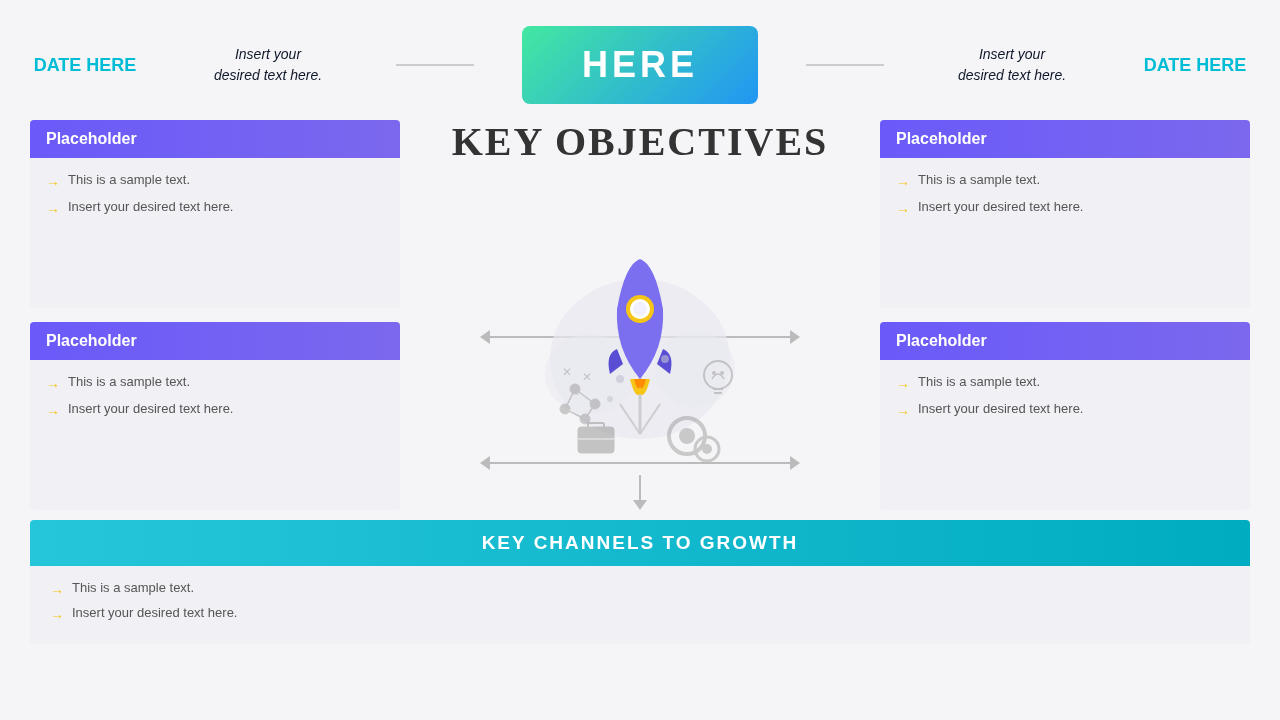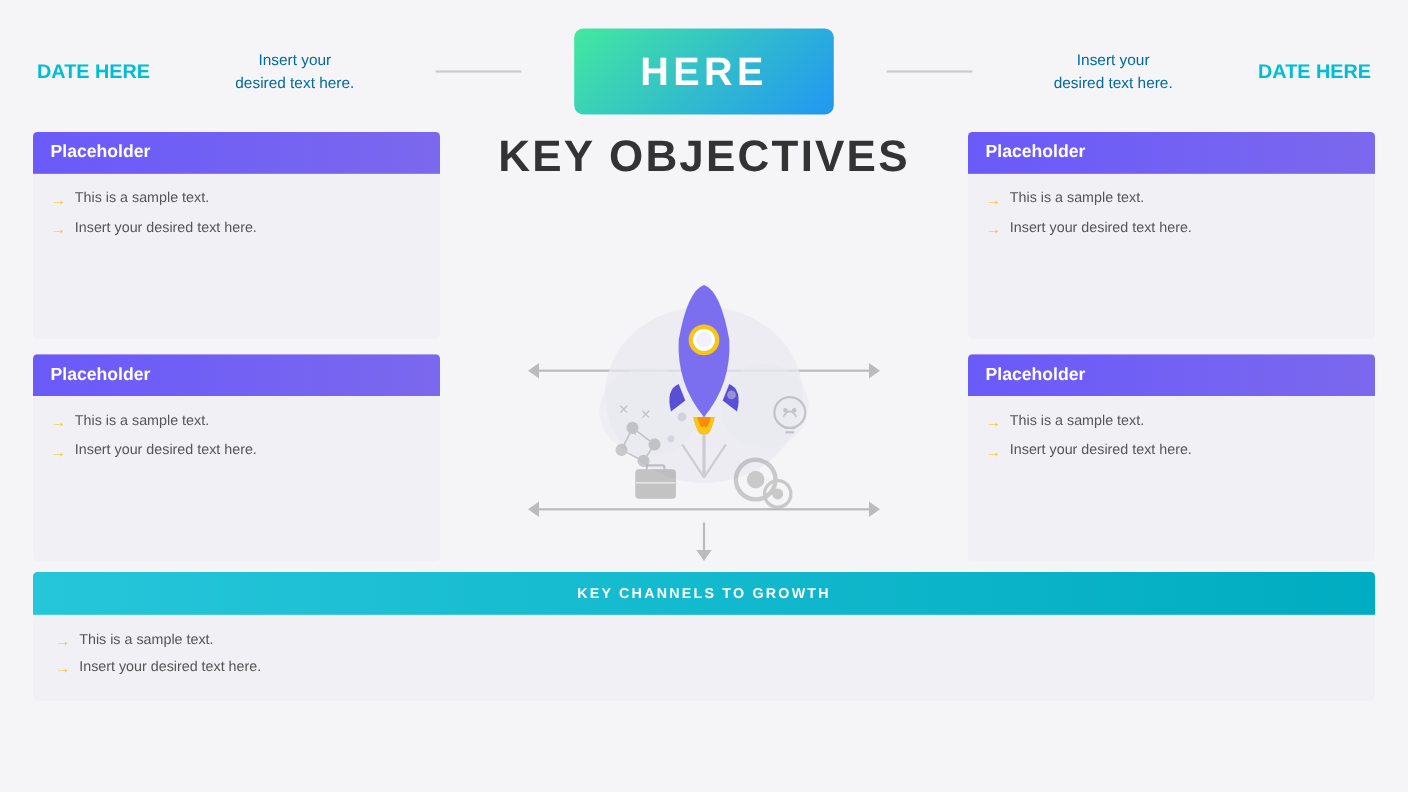--- a/index.html
+++ b/index.html
@@ -23,25 +23,26 @@
     .date-left, .date-right {
       font-size: 18px;
       font-weight: 700;
       color: #00bcd4;
       width: 110px;
       text-align: center;
       flex-shrink: 0;
     }
     .text-block {
       font-size: 14px;
-      color: #0369a1;
+      color: #0f172a;
       text-align: center;
       line-height: 1.5;
       width: 160px;
       flex-shrink: 0;
+      font-style: italic;
     }
     .header-line {
       flex: 1;
       height: 2px;
       background: #ccc;
     }
     .goal-box {
       background: linear-gradient(135deg, #43e8a0, #2196f3);
       color: white;
       font-size: 36px;
@@ -80,20 +81,21 @@
       flex-shrink: 0;
     }
 
     
     .center-section {
       flex: 1;
       display: flex;
       flex-direction: column;
       align-items: center;
       position: relative;
+      font-family: Liberation Serif, serif;
     }
 
     .key-objectives-title {
       font-size: 40px;
       font-weight: 900;
       color: #333;
       letter-spacing: 2px;
       text-align: center;
       margin-bottom: 0;
       padding-top: 0;
@@ -153,21 +155,21 @@
 
     
     .bottom-bar {
       margin: 10px 30px 0 30px;
       border-radius: 4px;
       overflow: hidden;
     }
     .bottom-bar-header {
       background: linear-gradient(90deg, #26c6da, #00acc1);
       color: white;
-      font-size: 13px;
+      font-size: 19px;
       font-weight: 700;
       letter-spacing: 2px;
       padding: 12px 20px;
       text-align: center;
     }
     .bottom-bar-body {
       background: #f0f0f5;
       padding: 14px 20px;
     }
     .bottom-bar-body .panel-item {

